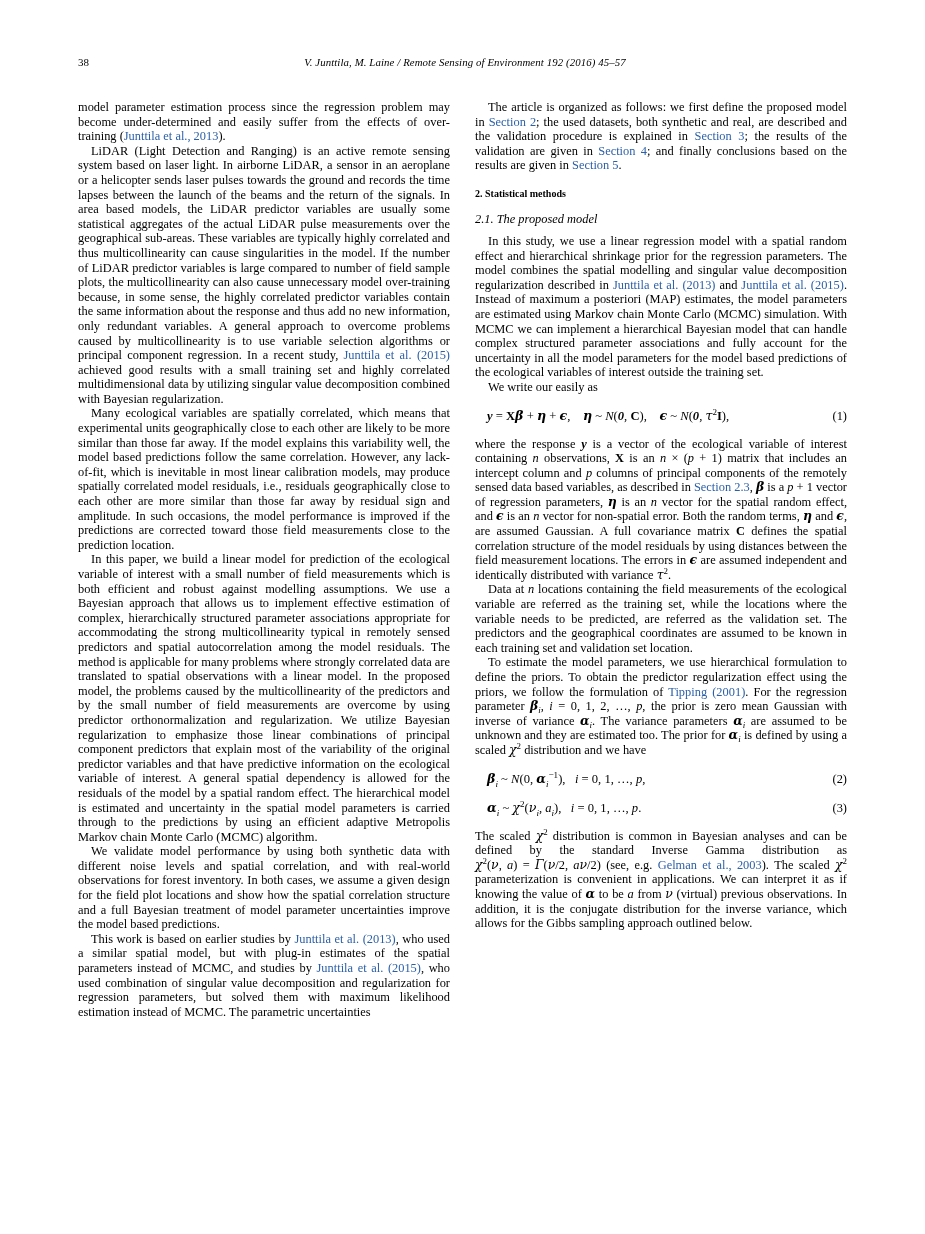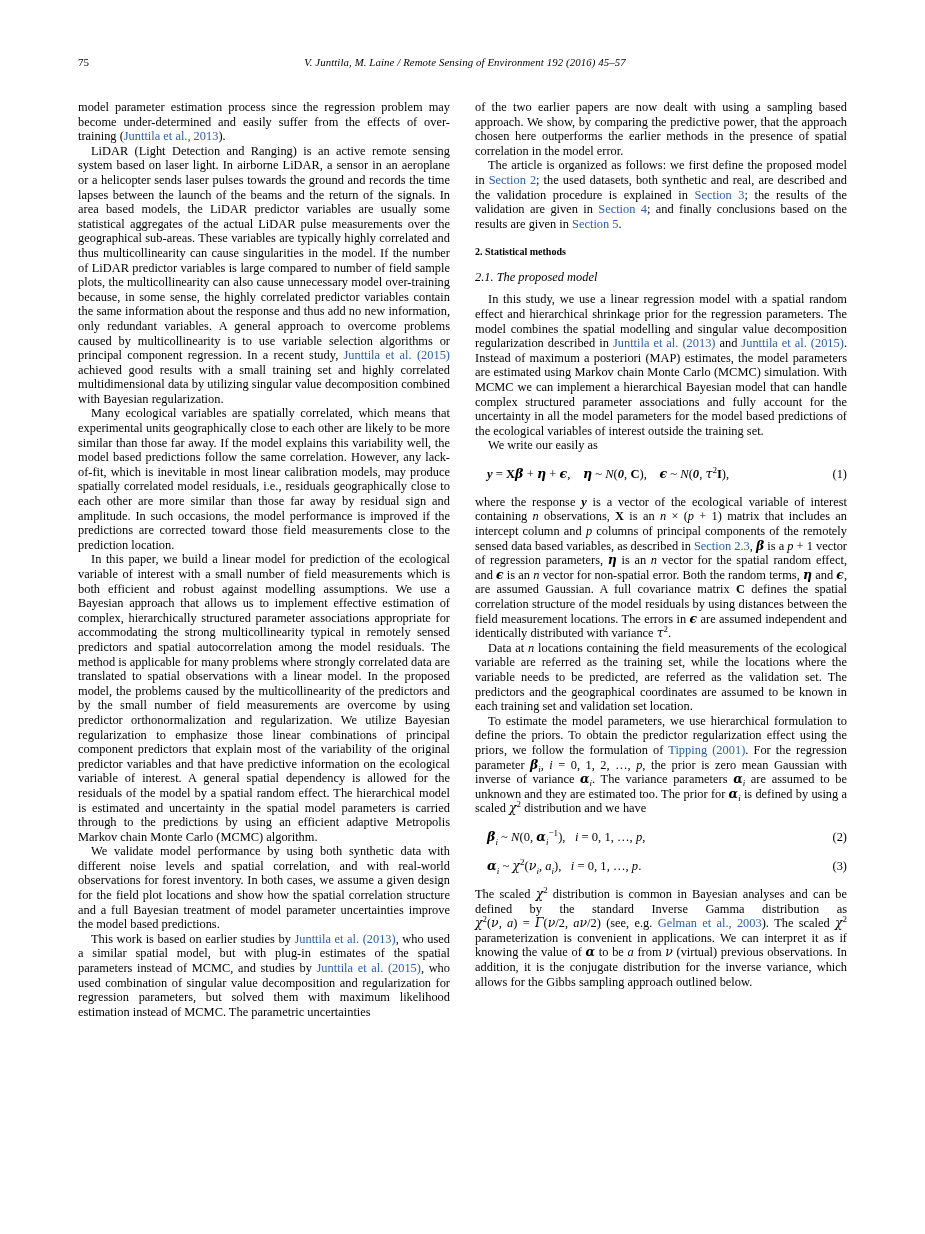--- a/index.html
+++ b/index.html
@@ -99,21 +99,21 @@
   sub { font-size: 0.72em; vertical-align: sub; line-height: 0; }
   .greek { font-family: "DejaVu Serif", serif; }
   .nowrap { white-space: nowrap; }
 </style>
 </head>
 <body>
 
 <div class="page">
 
   <div class="runhead">
-    <span class="folio">75</span>
+    <span class="folio">38</span>
     <span class="rh-title">V. Junttila, M. Laine / Remote Sensing of Environment 192 (2016) 45–57</span>
   </div>
 
   <div class="columns">
 
     <div class="col">
 
       <p><span>model parameter estimation process since the regression problem may become under-determined and easily suffer from the effects of over-training (</span><span class="link">Junttila et al., 2013</span><span>).</span></p>
 
       <p class="indent"><span>LiDAR (Light Detection and Ranging) is an active remote sensing system based on laser light. In airborne LiDAR, a sensor in an aeroplane or a helicopter sends laser pulses towards the ground and records the time lapses between the launch of the beams and the return of the signals. In area based models, the LiDAR predictor variables are usually some statistical aggregates of the actual LiDAR pulse measurements over the geographical sub-areas. These variables are typically highly correlated and thus multicollinearity can cause singularities in the model. If the number of LiDAR predictor variables is large compared to number of field sample plots, the multicollinearity can also cause unnecessary model over-training because, in some sense, the highly correlated predictor variables contain the same information about the response and thus add no new information, only redundant variables. A general approach to overcome problems caused by multicollinearity is to use variable selection algorithms or principal component regression. In a recent study, </span><span class="link">Junttila et al. (2015)</span><span> achieved good results with a small training set and highly correlated multidimensional data by utilizing singular value decomposition combined with Bayesian regularization.</span></p>
@@ -123,21 +123,20 @@
       <p class="indent">In this paper, we build a linear model for prediction of the ecological variable of interest with a small number of field measurements which is both efficient and robust against modelling assumptions. We use a Bayesian approach that allows us to implement effective estimation of complex, hierarchically structured parameter associations appropriate for accommodating the strong multicollinearity typical in remotely sensed predictors and spatial autocorrelation among the model residuals. The method is applicable for many problems where strongly correlated data are translated to spatial observations with a linear model. In the proposed model, the problems caused by the multicollinearity of the predictors and by the small number of field measurements are overcome by using predictor orthonormalization and regularization. We utilize Bayesian regularization to emphasize those linear combinations of principal component predictors that explain most of the variability of the original predictor variables and that have predictive information on the ecological variable of interest. A general spatial dependency is allowed for the residuals of the model by a spatial random effect. The hierarchical model is estimated and uncertainty in the spatial model parameters is carried through to the predictions by using an efficient adaptive Metropolis Markov chain Monte Carlo (MCMC) algorithm.</p>
 
       <p class="indent">We validate model performance by using both synthetic data with different noise levels and spatial correlation, and with real-world observations for forest inventory. In both cases, we assume a given design for the field plot locations and show how the spatial correlation structure and a full Bayesian treatment of model parameter uncertainties improve the model based predictions.</p>
 
       <p class="indent"><span>This work is based on earlier studies by </span><span class="link">Junttila et al. (2013)</span><span>, who used a similar spatial model, but with plug-in estimates of the spatial parameters instead of MCMC, and studies by </span><span class="link">Junttila et al. (2015)</span><span>, who used combination of singular value decomposition and regularization for regression parameters, but solved them with maximum likelihood estimation instead of MCMC. The parametric uncertainties</span></p>
 
     </div>
 
     <div class="col">
 
-      <p>of the two earlier papers are now dealt with using a sampling based approach. We show, by comparing the predictive power, that the approach chosen here outperforms the earlier methods in the presence of spatial correlation in the model error.</p>
 
       <p class="indent"><span>The article is organized as follows: we first define the proposed model in </span><span class="link">Section 2</span><span>; the used datasets, both synthetic and real, are described and the validation procedure is explained in </span><span class="link">Section 3</span><span>; the results of the validation are given in </span><span class="link">Section 4</span><span>; and finally conclusions based on the results are given in </span><span class="link">Section 5</span><span>.</span></p>
 
       <h2 class="sect">2.  Statistical methods</h2>
 
       <h3 class="subsect">2.1.  The proposed model</h3>
 
       <p class="indent"><span>In this study, we use a linear regression model with a spatial random effect and hierarchical shrinkage prior for the regression parameters. The model combines the spatial modelling and singular value decomposition regularization described in </span><span class="link">Junttila et al. (2013)</span><span> and </span><span class="link">Junttila et al. (2015)</span><span>. Instead of maximum a posteriori (MAP) estimates, the model parameters are estimated using Markov chain Monte Carlo (MCMC) simulation. With MCMC we can implement a hierarchical Bayesian model that can handle complex structured parameter associations and fully account for the uncertainty in all the model parameters for the model based predictions of the ecological variables of interest outside the training set.</span></p>
 
       <p class="indent">We write our easily as</p>

